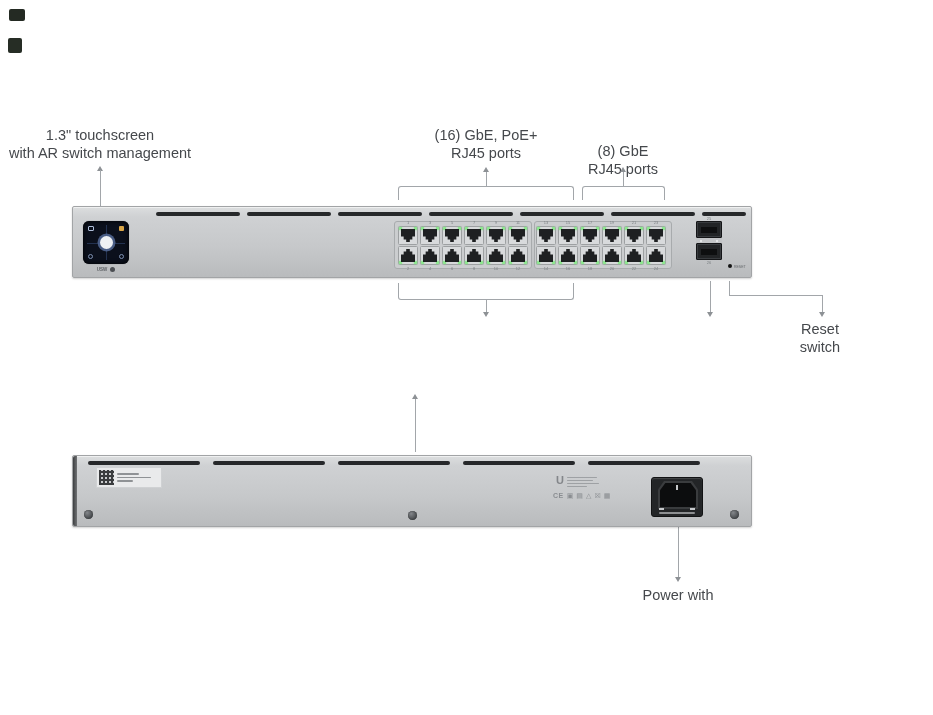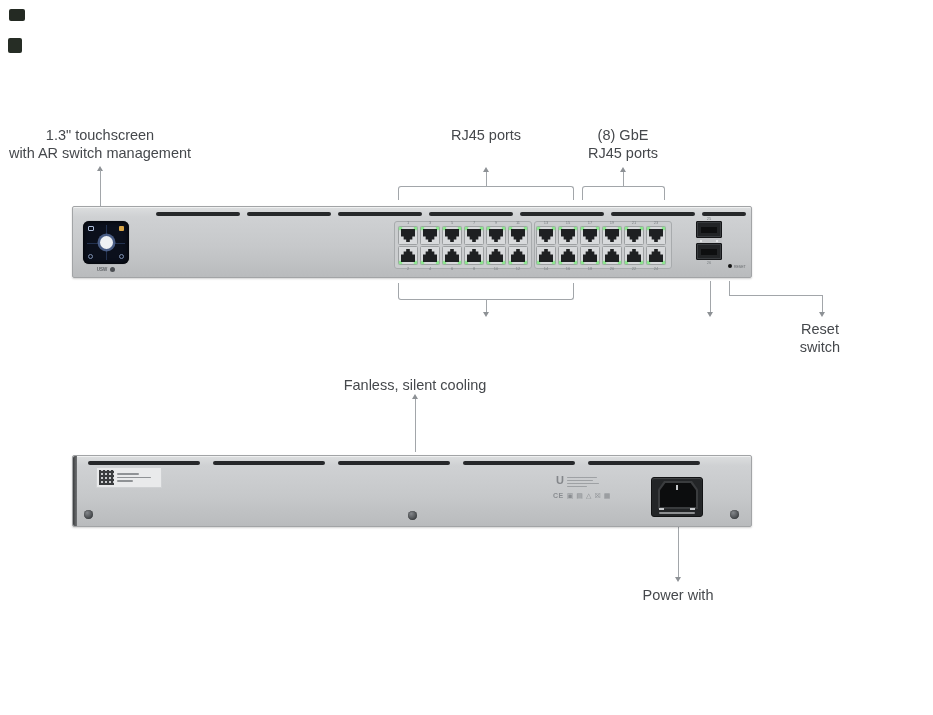--- a/index.html
+++ b/index.html
@@ -108,32 +108,30 @@
 <div id="canvas">
 
   <div class="artifact" style="left:9px;top:9px;width:16px;height:12px;background:#242a23"></div>
   <div class="artifact" style="left:8px;top:38px;width:14px;height:15px;background:#262d25"></div>
 
   <div class="callout" style="left:-10px;top:126px;width:220px">
     <span>1.3" touchscreen</span>
     <span>with AR switch management</span>
   </div>
   <div class="callout" style="left:406px;top:126px;width:160px">
+    <span>(16) GbE, PoE+</span>
     <span>RJ45 ports</span>
   </div>
-  <div class="callout" style="left:553px;top:126px;width:140px">
+  <div class="callout" style="left:553px;top:142px;width:140px">
     <span>(8) GbE</span>
     <span>RJ45 ports</span>
   </div>
   <div class="callout" style="left:770px;top:320px;width:100px">
     <span>Reset</span>
     <span>switch</span>
-  </div>
-  <div class="callout" style="left:295px;top:376px;width:240px">
-    <span>Fanless, silent cooling</span>
   </div>
   <div class="callout" style="left:608px;top:586px;width:140px">
     <span>Power with</span>
   </div>
 
   <div class="arr-up" style="left:96.5px;top:166px"></div>
   <div class="vline" style="left:99.5px;top:170px;height:37px"></div>
 
   <div class="arr-up" style="left:482.5px;top:167px"></div>
   <div class="vline" style="left:485.5px;top:172px;height:14px"></div>

